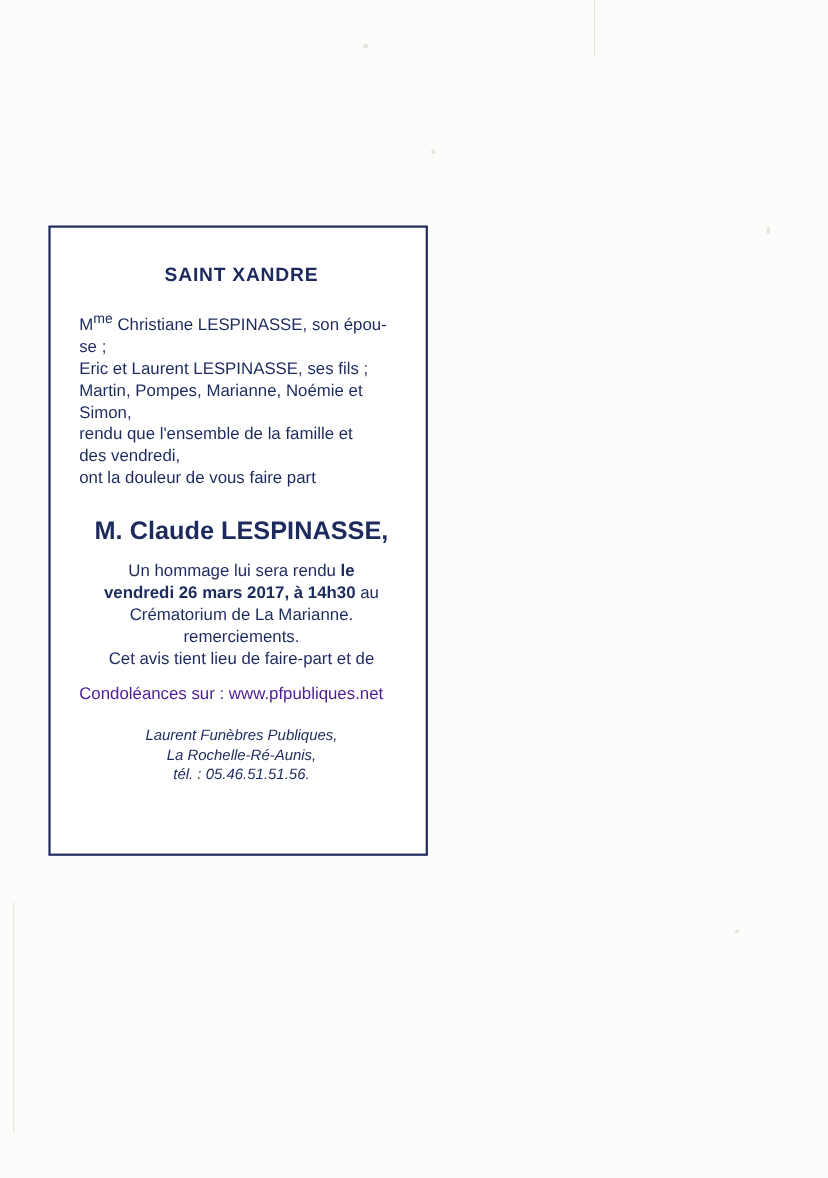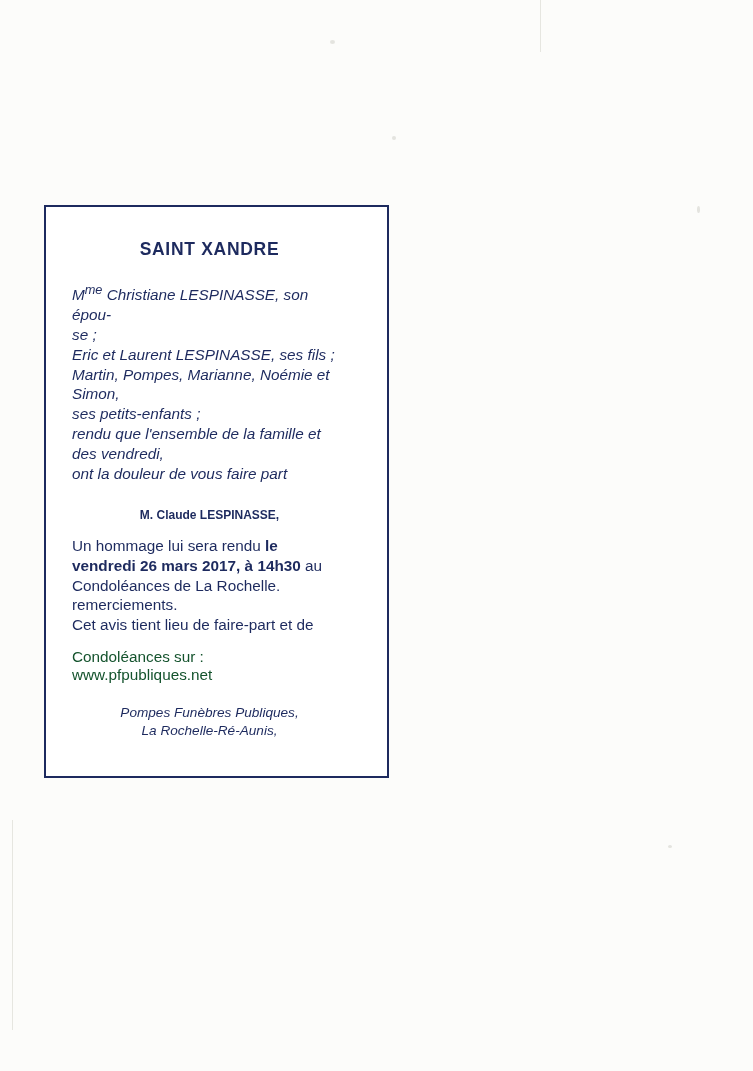--- a/index.html
+++ b/index.html
@@ -35,68 +35,68 @@
   
   .notice-card {
     position: absolute;
     left: 44px;
     top: 205px;
     width: 345px;
     height: 573px;
     border: 2px solid #1d2a5e;
     background: #ffffff;
     box-sizing: border-box;
-    padding: 22px 40px 10px 26px;
+    padding: 22px 20px 10px 26px;
     color: #1d2a5e;
   }
 
   .city-heading {
     text-align: center;
     font-size: 17.5px;
     font-weight: bold;
     letter-spacing: .7px;
     margin: 10px 0 22px 0;
     color: #1d2a5e;
   }
 
   .body-block {
     font-size: 15.3px;
     line-height: 1.30;
     color: #1d2a5e;
-    font-style: italic;
   }
   .body-block .line {
     display: block;
     white-space: pre-wrap;
   }
 
   .deceased-name {
     text-align: center;
-    font-size: 12px;
+    font-size: 23px;
     font-weight: bold;
     margin: 24px 0 14px 0;
     color: #1d2a5e;
   }
 
   .tribute-block {
     font-size: 15.3px;
     line-height: 1.30;
     color: #1d2a5e;
   }
   .tribute-block .line {
     display: block;
+    text-align: center;
   }
   .tribute-block b {
     font-weight: bold;
   }
 
   .condolences {
     font-size: 15.3px;
     margin-top: 13px;
-    color: #14532d;
+    color: #4c1d95;
   }
 
   .funeral-home {
     margin-top: 20px;
     text-align: center;
     font-style: italic;
     font-size: 13.6px;
     line-height: 1.28;
     color: #1d2a5e;
   }
@@ -119,36 +119,36 @@
 <div class="notice-card">
 
   <div class="city-heading">SAINT XANDRE</div>
 
   <div class="body-block">
     <span class="line">M<sup>me</sup> Christiane LESPINASSE, son épou-</span>
     <span class="line">se ;</span>
     <span class="line">Eric et Laurent LESPINASSE, ses fils ;</span>
     <span class="line">Martin, Pompes, Marianne, Noémie et</span>
     <span class="line">Simon,</span>
-    <span class="line">ses petits-enfants ;</span>
     <span class="line">rendu que l'ensemble de la famille et</span>
     <span class="line">des vendredi,</span>
     <span class="line">ont la douleur de vous faire part</span>
   </div>
 
   <div class="deceased-name">M. Claude LESPINASSE,</div>
 
   <div class="tribute-block">
     <span class="line">Un hommage lui sera rendu <b>le</b></span>
     <span class="line"><b>vendredi 26 mars 2017, à 14h30</b> au</span>
-    <span class="line">Condoléances de La Rochelle.</span>
+    <span class="line">Crématorium de La Marianne.</span>
     <span class="line">remerciements.</span>
     <span class="line">Cet avis tient lieu de faire-part et de</span>
   </div>
 
   <div class="condolences">Condoléances sur : www.pfpubliques.net</div>
 
   <div class="funeral-home">
-    <span class="line">Pompes Funèbres Publiques,</span>
+    <span class="line">Laurent Funèbres Publiques,</span>
     <span class="line">La Rochelle-Ré-Aunis,</span>
+    <span class="line">tél. : 05.46.51.51.56.</span>
   </div>
 
 </div>
 
 </body></html>

